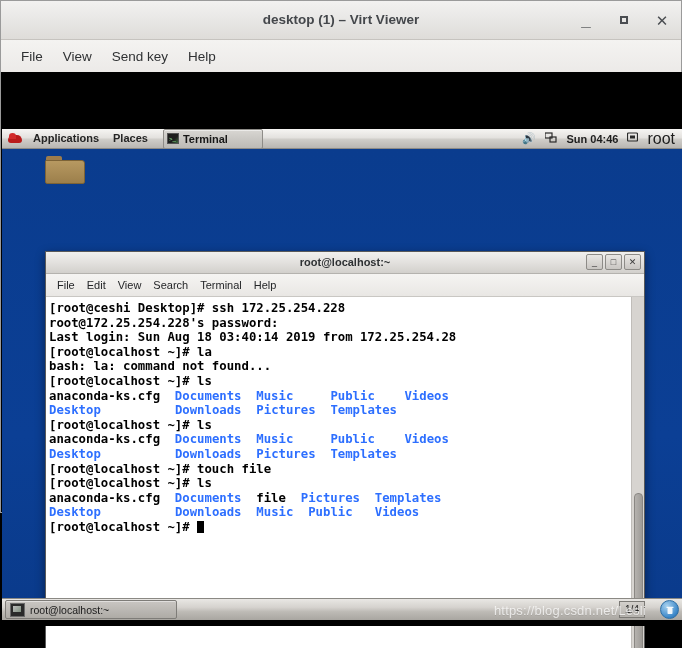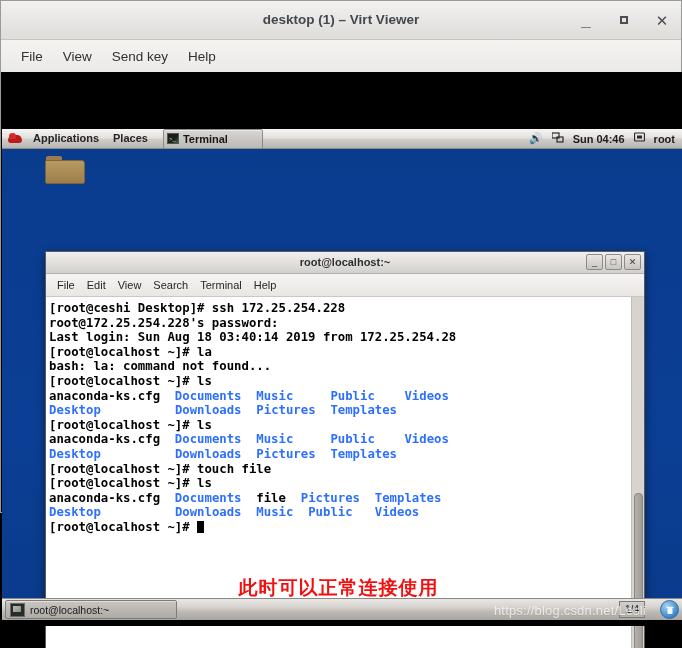--- a/index.html
+++ b/index.html
@@ -160,21 +160,21 @@
   .gp-wintext { font-size: 11px; font-weight: bold; color: #181818; }
   .gp-right {
     margin-left: auto;
     display: flex;
     align-items: center;
     gap: 9px;
     padding-right: 7px;
   }
   .gp-icn { font-size: 11px; color: #2a2a2a; line-height: 1; }
   .gp-clock { font-size: 11px; font-weight: bold; color: #1d1d1d; }
-  .gp-user { font-size: 11px; font-weight: bold; color: #1d1d1d; }
+  .gp-user { font-size: 16px; font-weight: normal; color: #1d1d1d; }
 
   
   .desktop {
     position: absolute;
     left: 0; top: 77px;
     width: 680px;
     height: 477px;
     background: #0b3d91;
     background: linear-gradient(to bottom, #0a3c8e, #0b3f95 60%, #0a3a8a);
   }
@@ -489,21 +489,20 @@
           <div class="term-menu">File</div>
           <div class="term-menu">Edit</div>
           <div class="term-menu">View</div>
           <div class="term-menu">Search</div>
           <div class="term-menu">Terminal</div>
           <div class="term-menu">Help</div>
         </div>
 
         <div class="term-body">
           <div class="term-screen" id="term-screen"><div><span>[root@ceshi Desktop]# ssh 172.25.254.228</span></div><div><span>root@172.25.254.228's password:</span></div><div><span>Last login: Sun Aug 18 03:40:14 2019 from 172.25.254.28</span></div><div><span>[root@localhost ~]# la</span></div><div><span>bash: la: command not found...</span></div><div><span>[root@localhost ~]# ls</span></div><div><span>anaconda-ks.cfg  </span><span class="dir">Documents</span><span>  </span><span class="dir">Music</span><span>     </span><span class="dir">Public</span><span>    </span><span class="dir">Videos</span></div><div><span class="dir">Desktop</span><span>          </span><span class="dir">Downloads</span><span>  </span><span class="dir">Pictures</span><span>  </span><span class="dir">Templates</span></div><div><span>[root@localhost ~]# ls</span></div><div><span>anaconda-ks.cfg  </span><span class="dir">Documents</span><span>  </span><span class="dir">Music</span><span>     </span><span class="dir">Public</span><span>    </span><span class="dir">Videos</span></div><div><span class="dir">Desktop</span><span>          </span><span class="dir">Downloads</span><span>  </span><span class="dir">Pictures</span><span>  </span><span class="dir">Templates</span></div><div><span>[root@localhost ~]# touch file</span></div><div><span>[root@localhost ~]# ls</span></div><div><span>anaconda-ks.cfg  </span><span class="dir">Documents</span><span>  file  </span><span class="dir">Pictures</span><span>  </span><span class="dir">Templates</span></div><div><span class="dir">Desktop</span><span>          </span><span class="dir">Downloads</span><span>  </span><span class="dir">Music</span><span>  </span><span class="dir">Public</span><span>   </span><span class="dir">Videos</span></div><div><span>[root@localhost ~]# </span><span class="cursor"></span></div></div>
-          <div class="annot">此时可以正常连接使用</div>
           <div class="term-scroll">
             <div class="term-thumb"></div>
           </div>
         </div>
 
       </div>
 
       <div class="taskbar">
         <div class="tb-item">
           <div class="tb-icon"></div>

